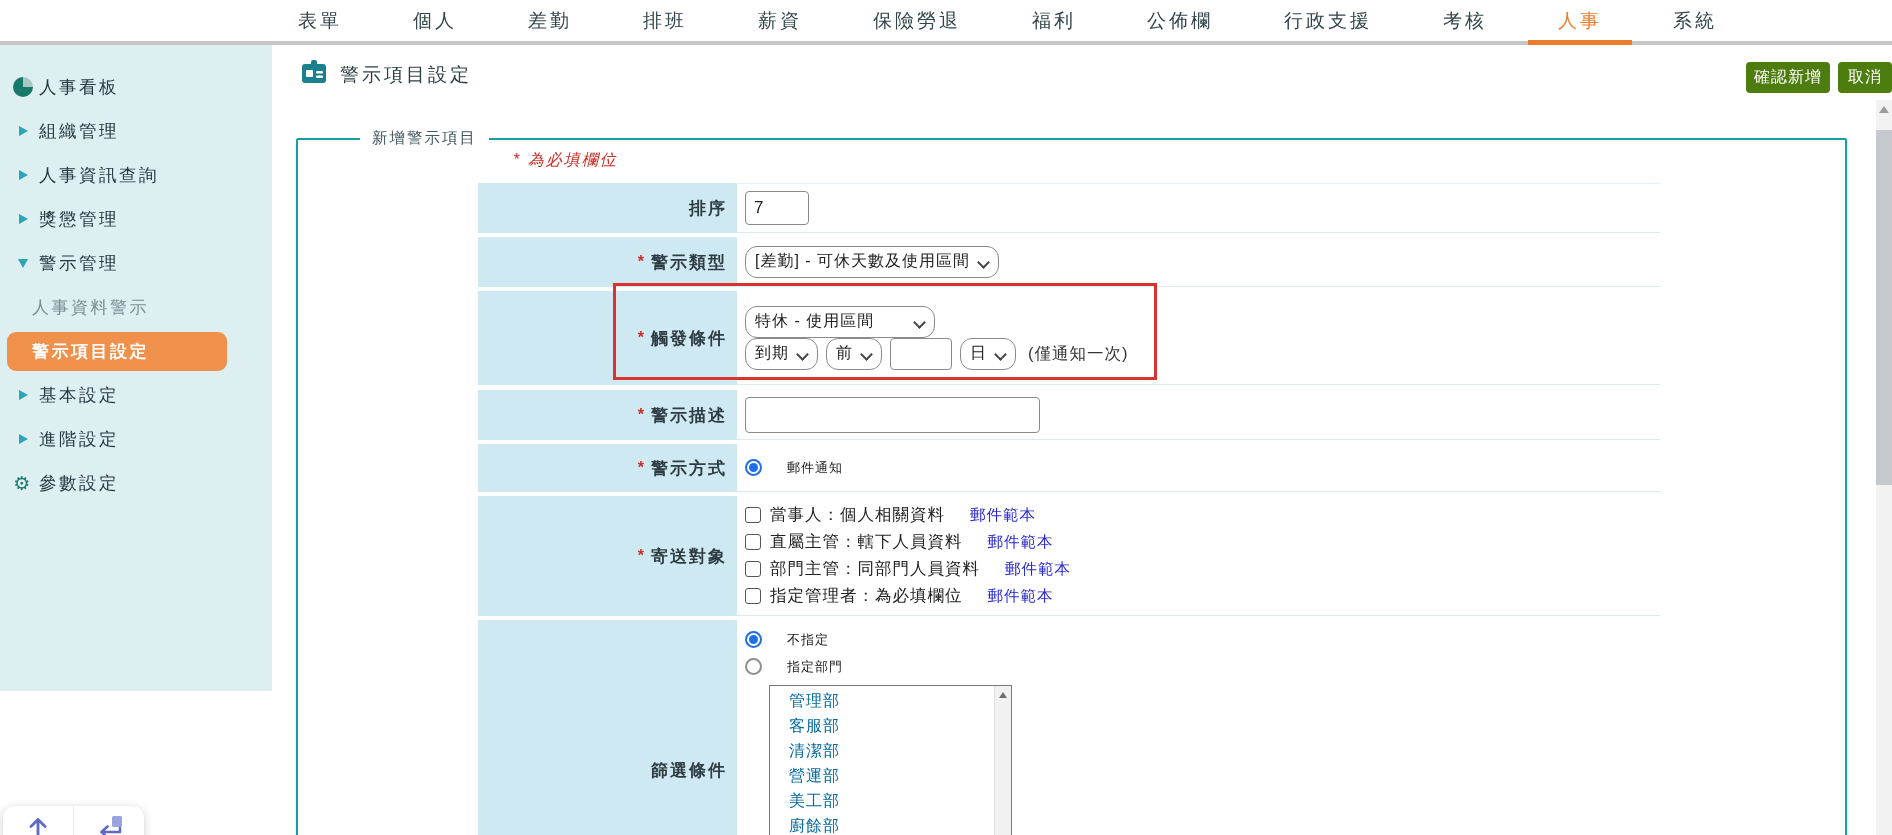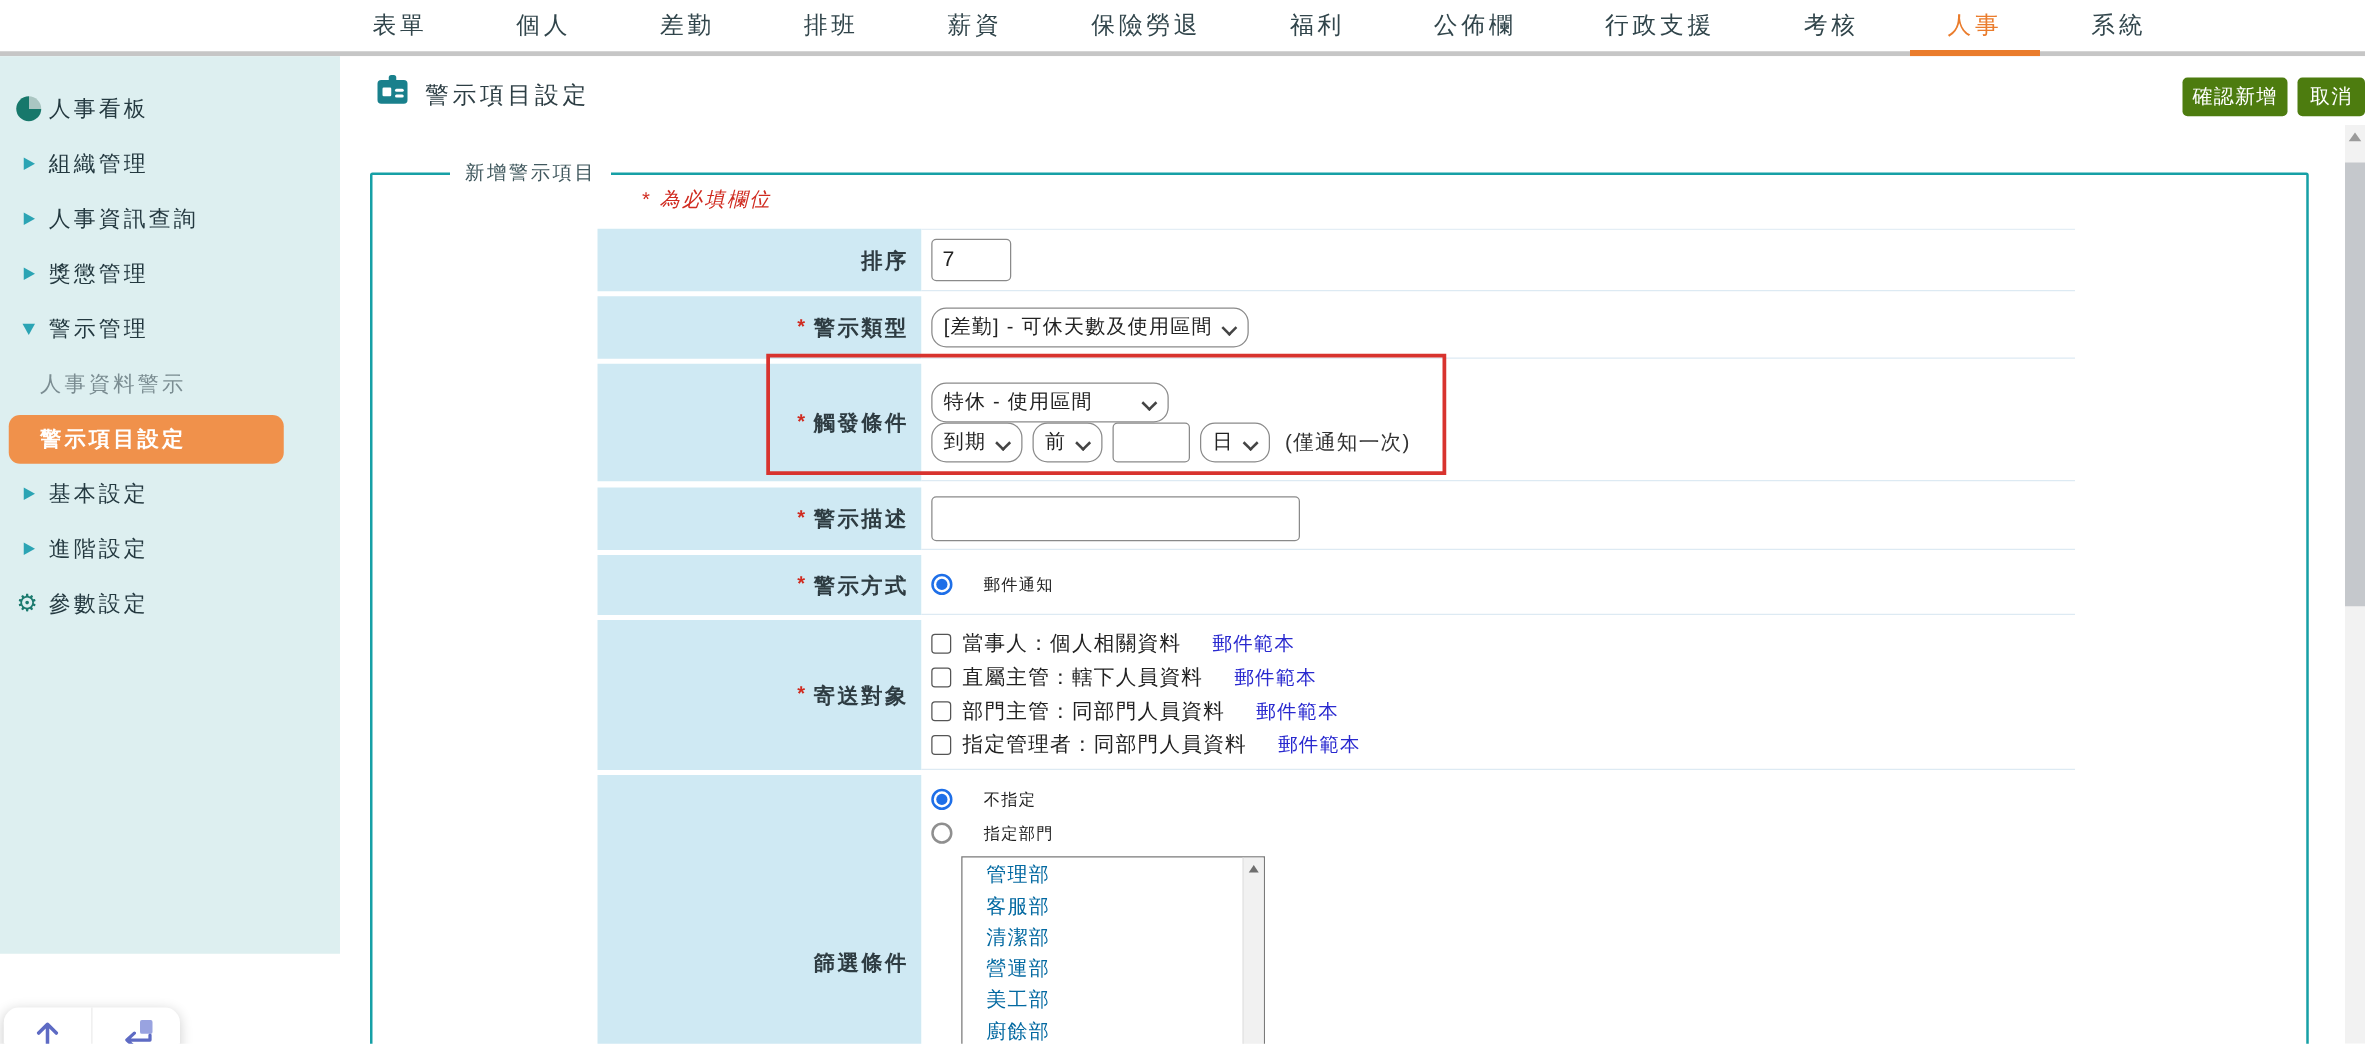--- a/index.html
+++ b/index.html
@@ -11,21 +11,21 @@
   .topnav { position:absolute; left:0; top:0; width:1892px; height:45px;
     background:#fff; border-bottom:4px solid #c6c6c6; display:flex;
     align-items:center; padding-left:298px; gap:71px; }
   .tab { position:relative; font-size:19px; letter-spacing:3px; color:#31454b;
     font-weight:500; height:41px; line-height:41px; white-space:nowrap; cursor:pointer; }
   .tab.active { color:#ea7c2c; }
   .tab.active::after { content:""; position:absolute; left:-30px; right:-30px;
     bottom:-4px; height:5px; background:#ea7c2c; }
 
   
-  .sidebar { position:absolute; left:0; top:45px; width:272px; height:718px;
+  .sidebar { position:absolute; left:0; top:45px; width:272px; height:646px;
     background:#ddeff0; padding-top:20px; }
   .side-item { height:44px; display:flex; align-items:center; padding-left:13px;
     gap:6px; font-size:17.5px; letter-spacing:2.5px; color:#243940; cursor:pointer; }
   .side-item .ic { width:20px; display:flex; justify-content:center; align-items:center; }
   .tri-r { width:0; height:0; border-left:9px solid #2ba4b4;
     border-top:5.5px solid transparent; border-bottom:5.5px solid transparent; }
   .tri-d { width:0; height:0; border-top:9px solid #2ba4b4;
     border-left:5.5px solid transparent; border-right:5.5px solid transparent; }
   .pie { width:20px; height:20px; border-radius:50%;
     background:conic-gradient(#aac6c2 0 25%, #17786b 25% 100%); }
@@ -316,21 +316,21 @@
           <span>直屬主管：轄下人員資料</span>
           <a class="mail-link">郵件範本</a>
         </div>
         <div class="recip-line">
           <span class="cbx"></span>
           <span>部門主管：同部門人員資料</span>
           <a class="mail-link">郵件範本</a>
         </div>
         <div class="recip-line">
           <span class="cbx"></span>
-          <span>指定管理者：同部門人員資料</span>
+          <span>指定管理者：為必填欄位</span>
           <a class="mail-link">郵件範本</a>
         </div>
       </div>
     </div>
 
     <div class="frow filter h300">
       <div class="flabel">
         <span>篩選條件</span>
       </div>
       <div class="fvalue">

